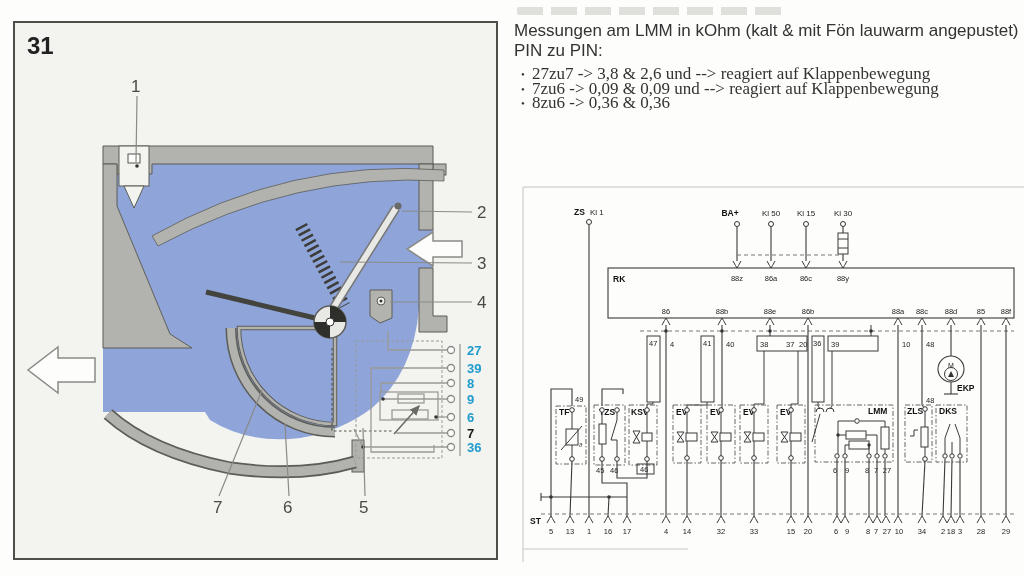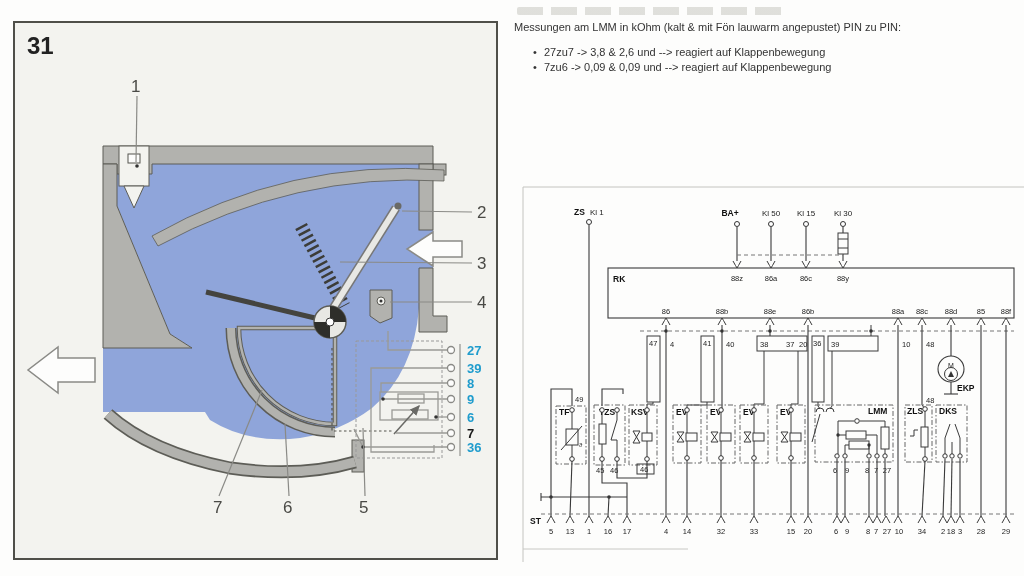--- a/index.html
+++ b/index.html
@@ -1,20 +1,20 @@
 <!DOCTYPE html>
 <html><head>
 <meta charset="utf-8">
 <style>
   html,body{margin:0;padding:0;background:#ffffff;font-family:"Liberation Sans",sans-serif;}
   #stage{position:relative;width:1024px;height:576px;overflow:hidden;background:#fdfdfc;}
   svg{position:absolute;left:0;top:0;font-family:"Liberation Sans",sans-serif;}
-  #meas{position:absolute;left:514px;top:21px;width:505px;color:#333;font-size:11px;}
+  #meas{position:absolute;left:514px;top:21px;width:505px;color:#333;font-size:17px;}
   #meas .title{margin:0 0 6px 0;}
-  #meas ul{margin:12px;padding:0 0 12px 18px;list-style:none;}
+  #meas ul{margin:0;padding:0 0 12px 18px;list-style:none;font-family:Liberation Serif, serif;}
   #meas li{line-height:14.7px;position:relative;}
   #meas li::before{content:"•";position:absolute;left:-11px;color:#333;font-size:11px;}
   #faded{position:absolute;left:517px;top:7px;width:270px;height:8px;
     background:repeating-linear-gradient(90deg,#d8d8d3 0 26px,transparent 26px 34px);
     border-radius:2px;opacity:.8;}
   .callout{font-size:17px;fill:#4a4a46;}
   .pinlbl{font-size:13px;font-weight:bold;}
   .s-lbl{font-size:8px;fill:#222;}
   .s-bold{font-size:8.5px;font-weight:bold;fill:#111;}
   .s-num{font-size:7.5px;fill:#222;}
@@ -32,20 +32,21 @@
 
 <div id="stage">
 
   <div id="faded"></div>
 
   <div id="meas">
     <p class="title">Messungen am LMM in kOhm (kalt &amp; mit Fön lauwarm angepustet) PIN zu PIN:</p>
     <ul>
       <li>27zu7 -&gt; 3,8 &amp; 2,6 und --&gt; reagiert auf Klappenbewegung</li>
       <li>7zu6 -&gt; 0,09 &amp; 0,09 und --&gt; reagiert auf Klappenbewegung</li>
+      <li>8zu6 -&gt; 0,36 &amp; 0,36</li>
     </ul>
   </div>
 
   <svg width="512" height="576" viewBox="0 0 512 576">
     <defs>
       <marker id="ah" markerWidth="8" markerHeight="8" refX="6" refY="3" orient="auto">
         <path d="M0,0 L7,3 L0,6 Z" fill="#6a6a66"></path>
       </marker>
     </defs>
 

